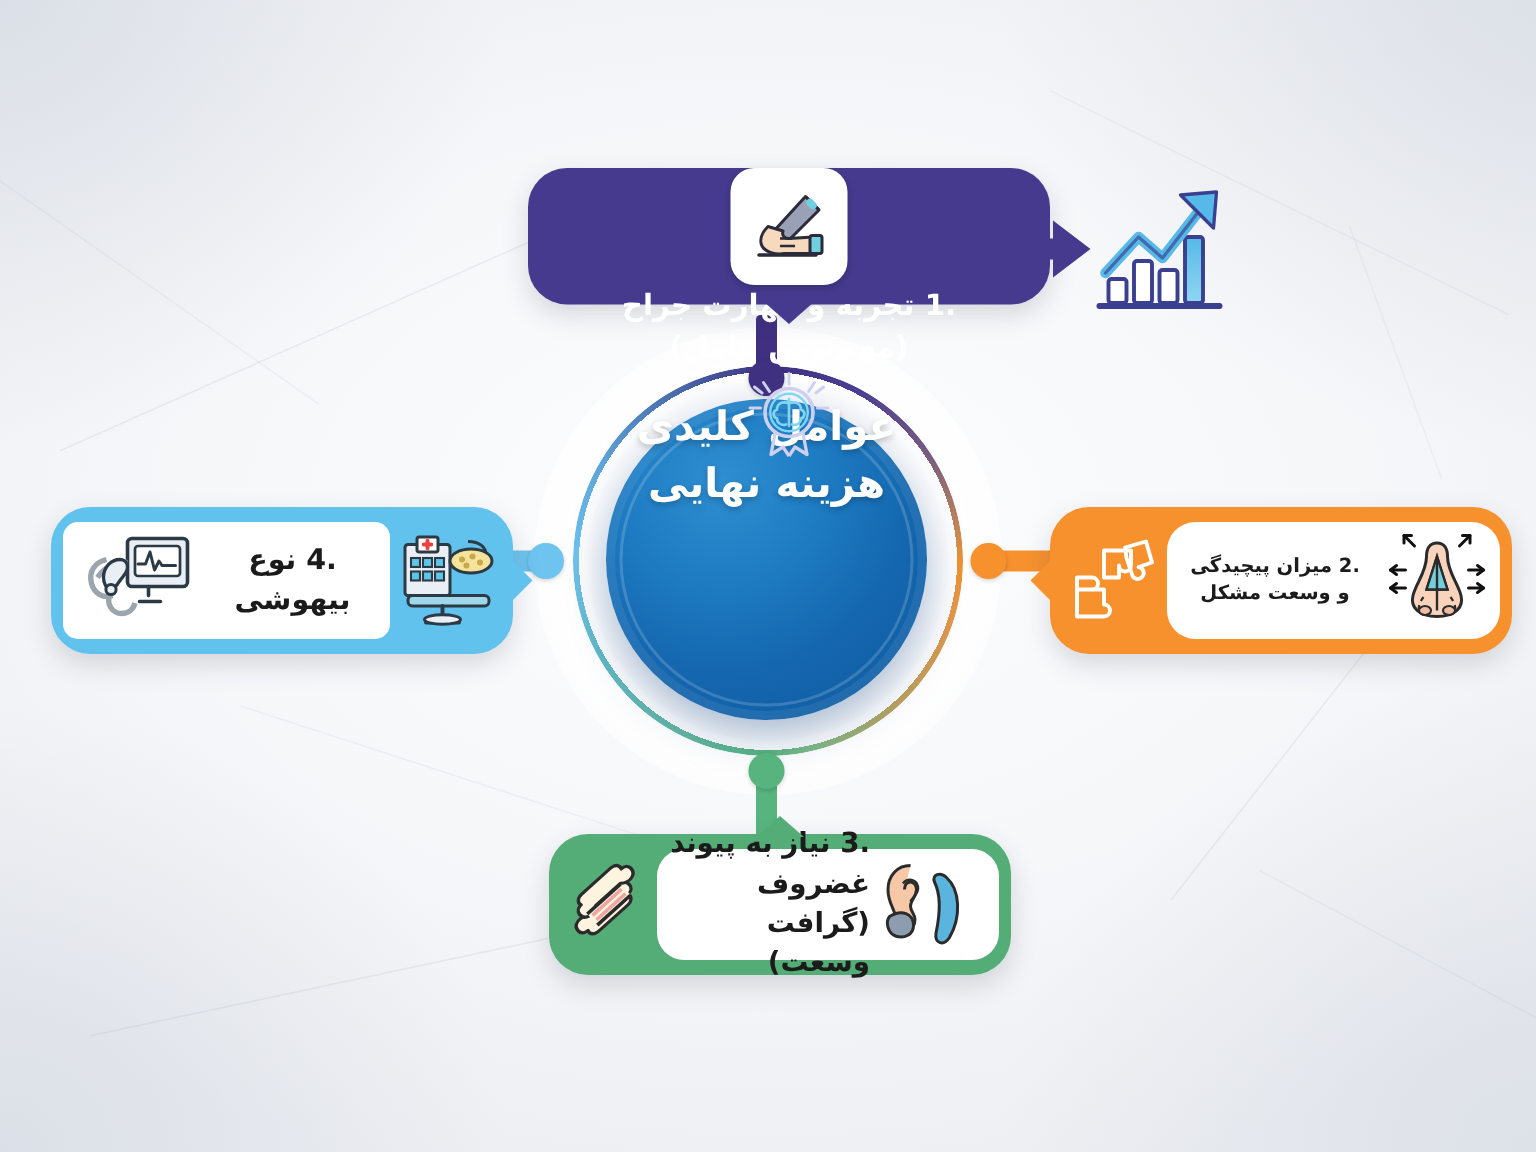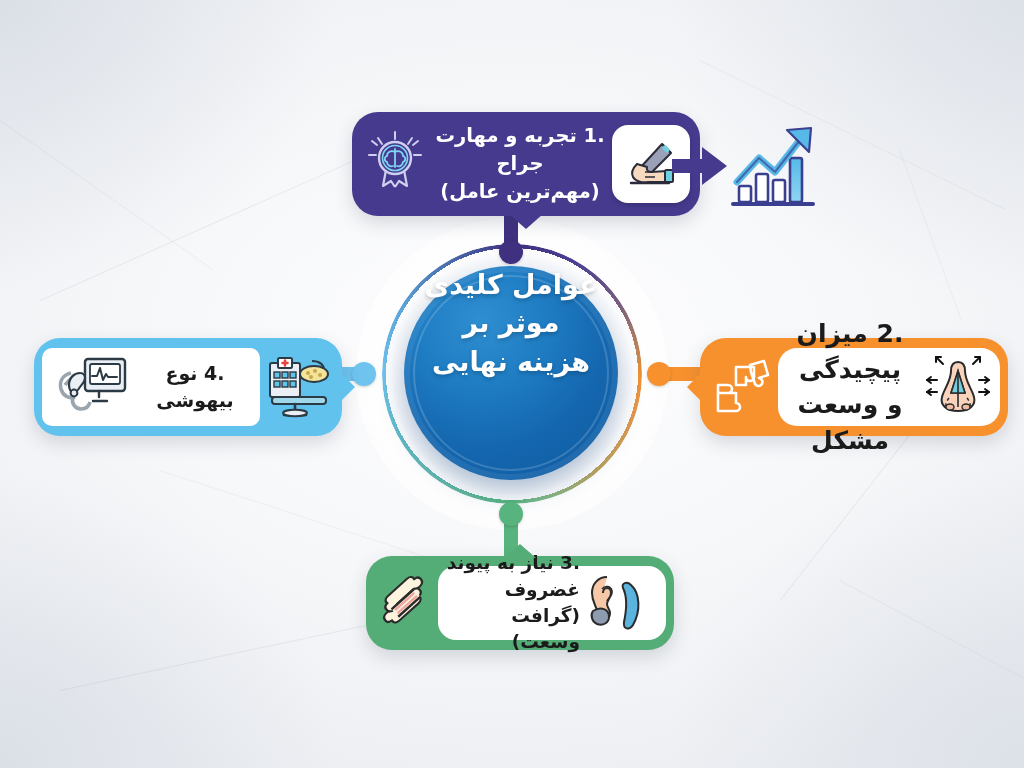--- a/index.html
+++ b/index.html
@@ -59,34 +59,34 @@
   .stem-right{left:660px;top:367px;width:52px;height:14px;background:#f6912e;border-radius:3px;}
   .stem-left{left:316px;top:367px;width:52px;height:14px;background:#6ec3ef;border-radius:3px;}
 
   
   .card{position:absolute;border-radius:26px;display:flex;align-items:center;
      box-shadow:0 7px 18px rgba(40,55,80,.17);}
   .card .num-icon{flex:0 0 auto;display:flex;align-items:center;justify-content:center;}
   .card-text{font-weight:700;line-height:1.42;text-align:center;}
 
   
-  .card1{left:352px;top:112px;width:328px;height:104px;background:#453a8e;padding:0 10px;
-     justify-content:space-between;}
+  .card1{left:352px;top:112px;width:328px;height:91px;background:#453a8e;padding:0 10px;
+     justify-content:space-between;flex-direction:column;}
   .card1 .txt{color:#fff;font-size:19.5px;flex:1;}
   .icon-box{width:78px;height:78px;border-radius:16px;background:#fff;
      display:flex;align-items:center;justify-content:center;box-shadow:0 2px 5px rgba(0,0,0,.18);}
   .tail-down{position:absolute;left:50%;bottom:-13px;transform:translateX(-50%);
      width:0;height:0;border-left:17px solid transparent;border-right:17px solid transparent;
      border-top:15px solid #453a8e;}
 
   
   .card2{left:700px;top:338px;width:294px;height:98px;background:#f6912e;padding:0 8px 0 6px;}
   .card2 .inner{background:#fff;border-radius:19px;height:78px;flex:1;display:flex;align-items:center;
      justify-content:center;gap:6px;padding:0 6px;}
-  .card2 .txt{color:#1b1b1b;font-size:25px;}
+  .card2 .txt{color:#1b1b1b;font-size:13px;}
   .tail-left{position:absolute;left:-13px;top:50%;transform:translateY(-50%);
      width:0;height:0;border-top:15px solid transparent;border-bottom:15px solid transparent;
      border-right:15px solid #f6912e;}
 
   
   .card3{left:366px;top:556px;width:292px;height:94px;background:#54ad76;padding:0 8px;}
   .card3 .inner{background:#fff;border-radius:18px;height:74px;flex:1;display:flex;align-items:center;
      justify-content:center;gap:4px;padding:0 6px;}
   .card3 .txt{color:#1b1b1b;font-size:18.5px;text-align:right;}
   .tail-up{position:absolute;left:50%;top:-12px;transform:translateX(-50%);
@@ -131,21 +131,20 @@
   <div class="ring-inner-glow"></div>
 
   <div class="stem stem-top"></div>
   <div class="stem stem-bottom"></div>
   <div class="stem stem-right"></div>
   <div class="stem stem-left"></div>
 
   <div class="core">
     <div class="core-text">
       <div>عوامل کلیدی</div>
-      <div>موثر بر</div>
       <div>هزینه نهایی</div>
     </div>
   </div>
 
   <div class="dot dot-top"></div>
   <div class="dot dot-right"></div>
   <div class="dot dot-bottom"></div>
   <div class="dot dot-left"></div>
 
   <div class="card card1">

